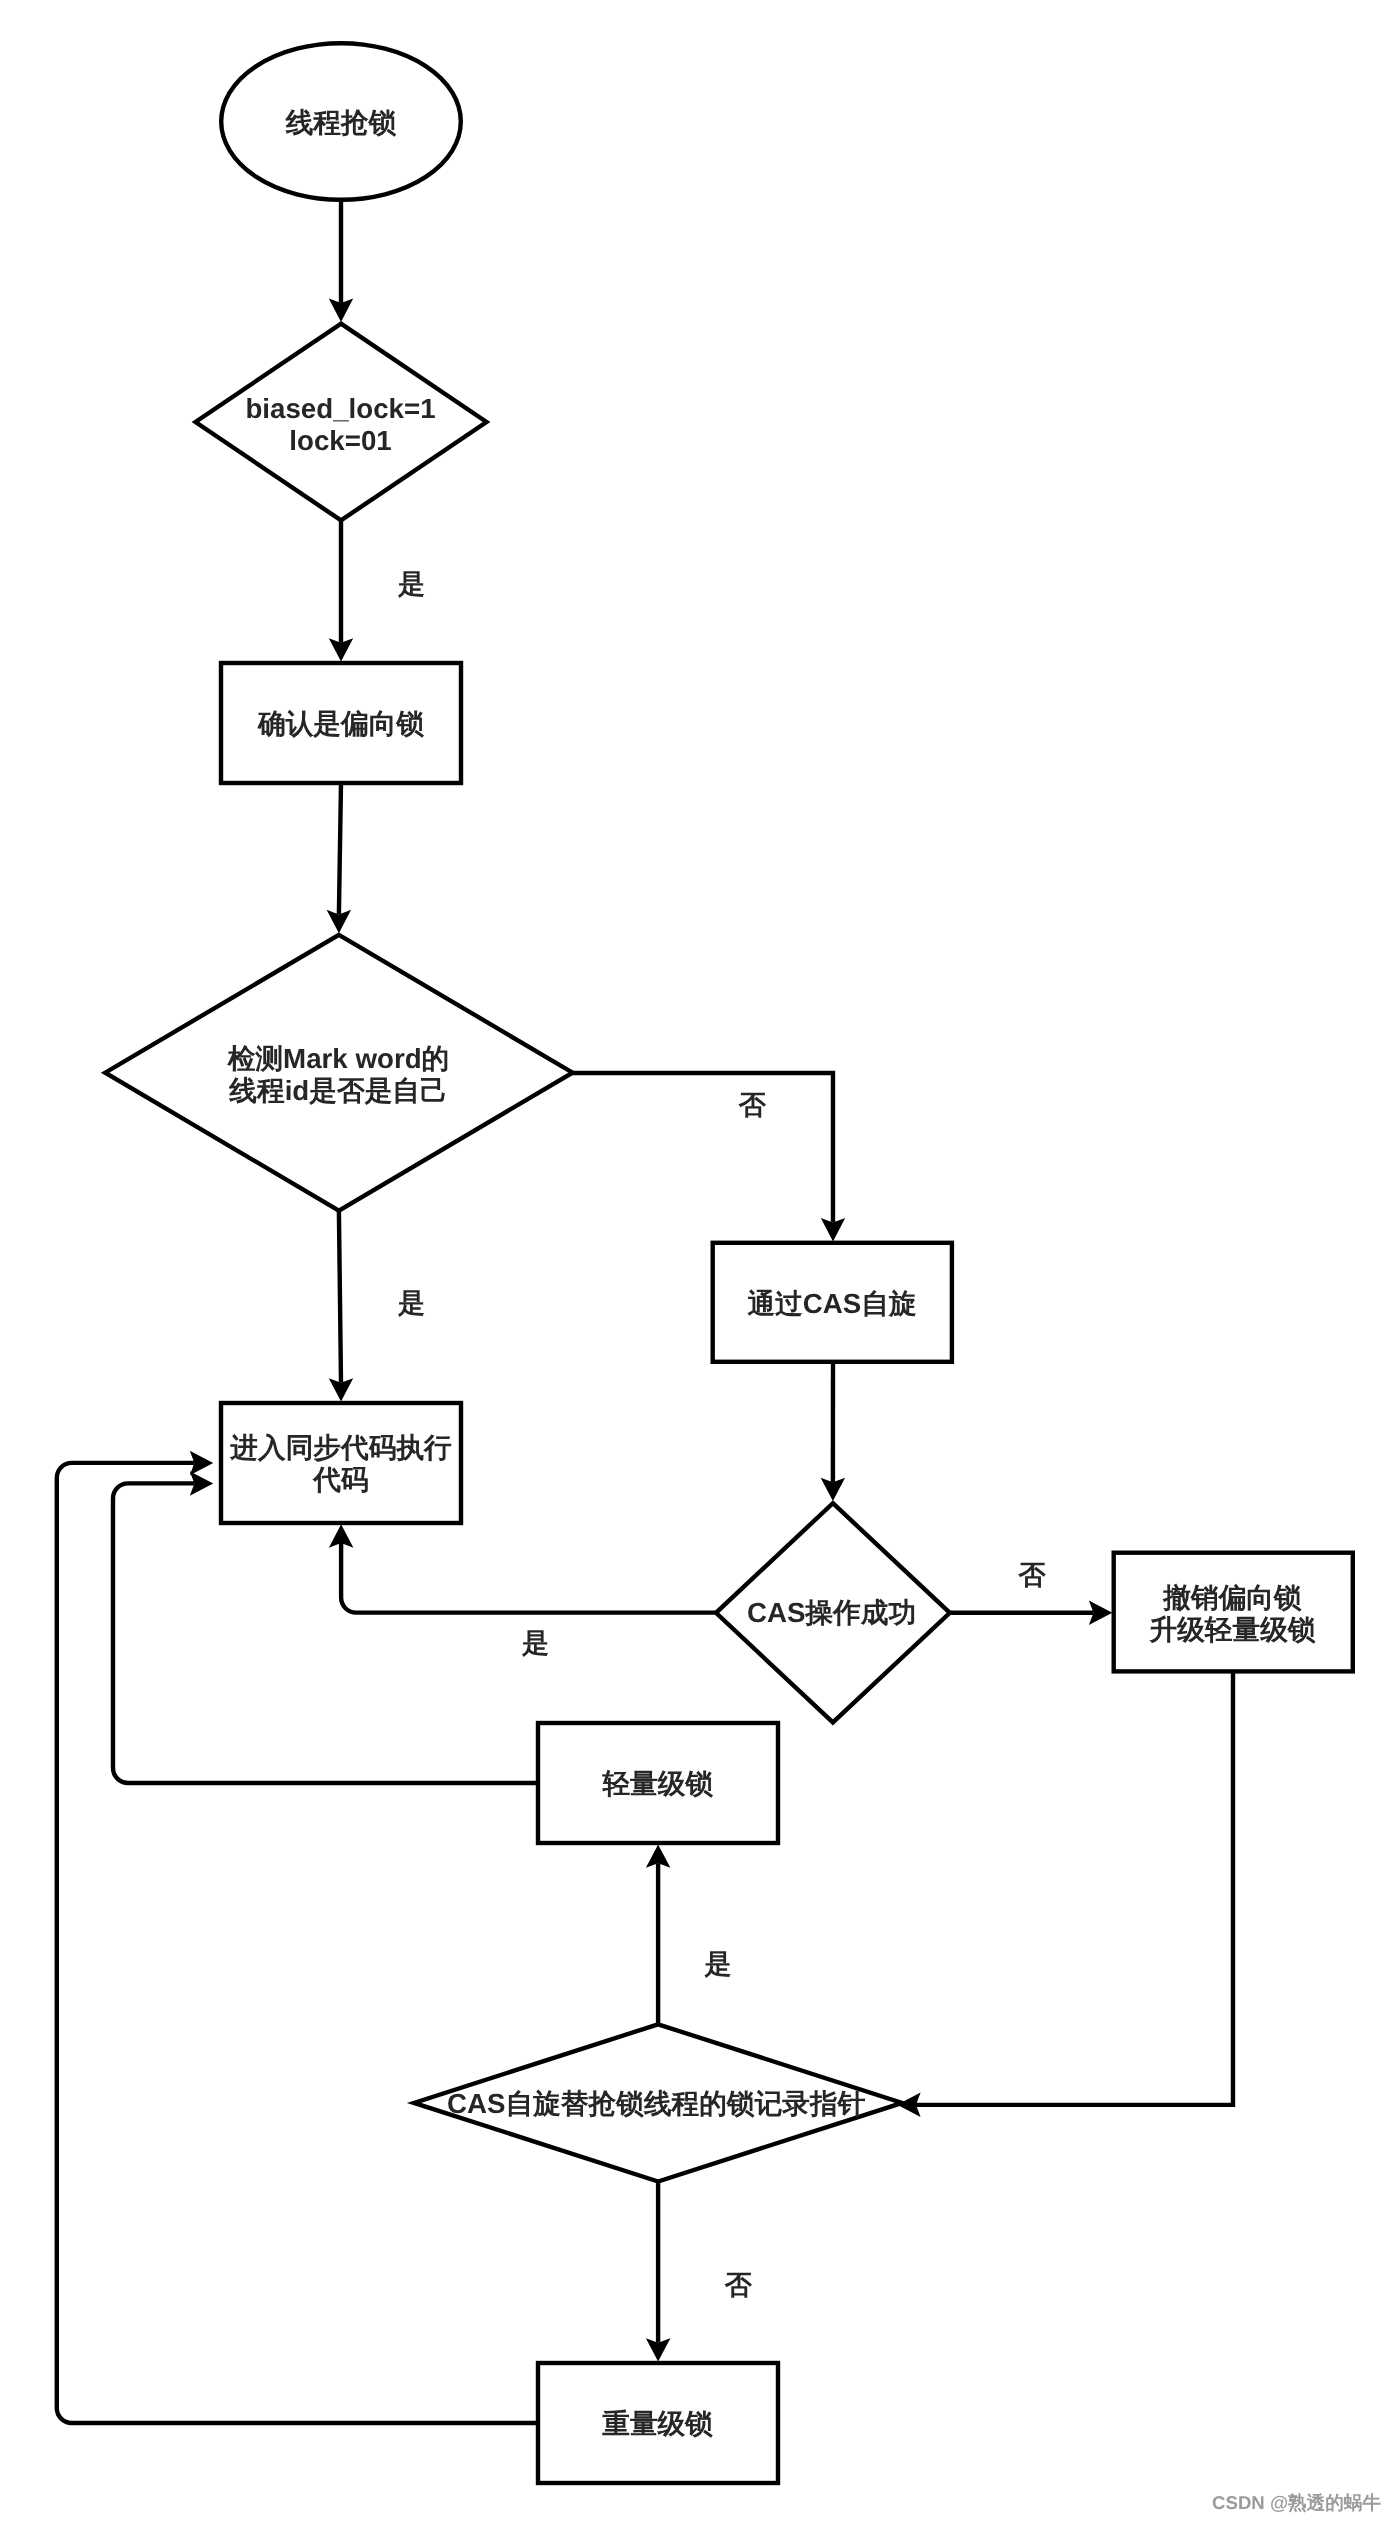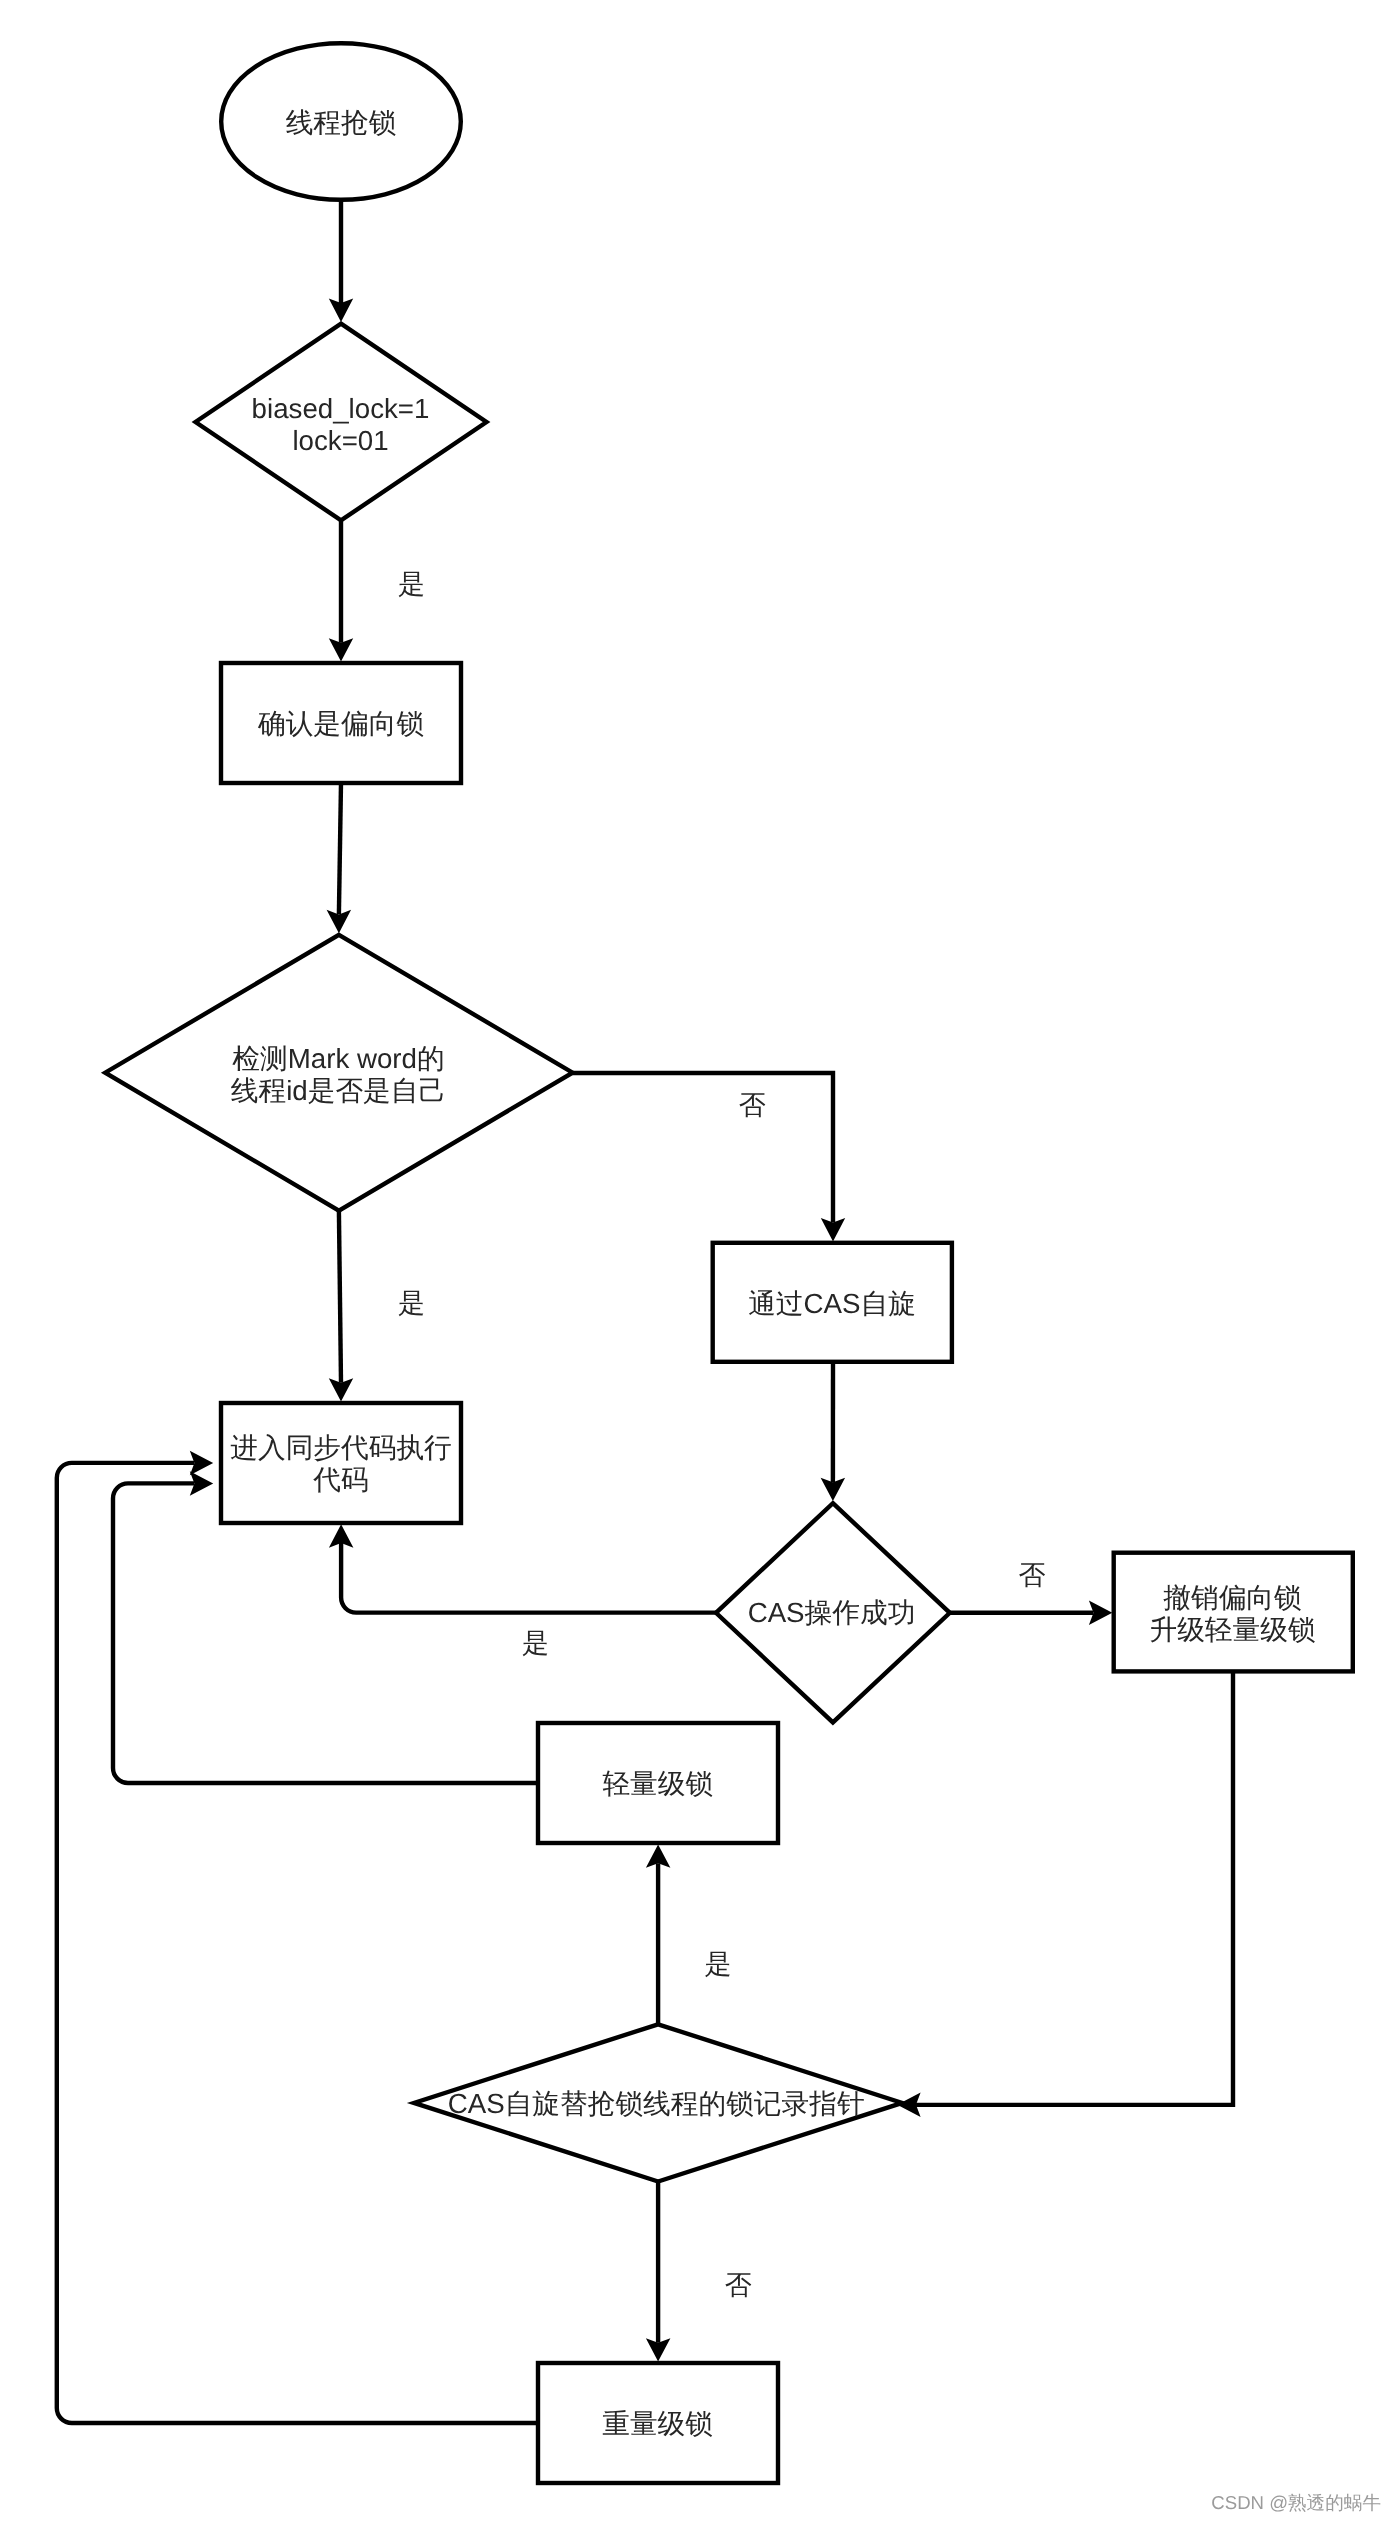--- a/index.html
+++ b/index.html
@@ -1,21 +1,21 @@
 <!DOCTYPE html>
 <html><head>
 <meta charset="utf-8">
 <title>Flowchart</title>
 <style>
   html,body{margin:0;padding:0;background:#ffffff;
             -webkit-font-smoothing:antialiased;
             text-rendering:geometricPrecision;}
   body{width:1396px;height:2524px;overflow:hidden;
        font-family:"Liberation Sans",sans-serif;}
-  #canvas{position:relative;width:1396px;height:2524px;background:#ffffff;}
+  #canvas{position:relative;width:1396px;height:2524px;background:#ffffff;font-weight:bold;}
   svg#flow{position:absolute;left:0;top:0;width:1396px;height:2524px;display:block;
            shape-rendering:geometricPrecision;}
   text{will-change:transform;}
   .shape{fill:#ffffff;stroke:#000000;stroke-width:4.4;stroke-linejoin:miter;}
   .edge{fill:none;stroke:#000000;stroke-width:4.4;stroke-linecap:butt;stroke-linejoin:miter;}
   .arrowhead{fill:#000000;stroke:none;}
   .nodetext{font-family:"Liberation Sans",sans-serif;font-size:27.7px;fill:#262626;
             dominant-baseline:central;}
   .edgelabel{font-family:"Liberation Sans",sans-serif;font-size:27px;fill:#262626;
              dominant-baseline:central;}

